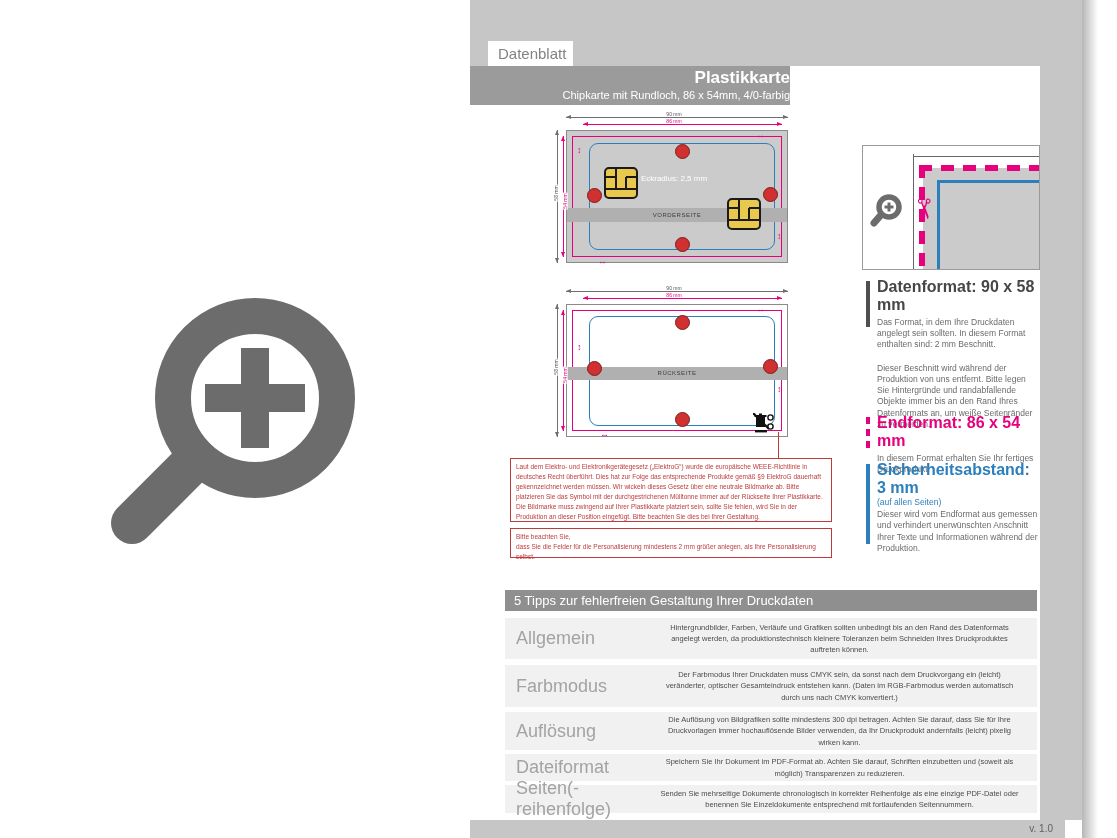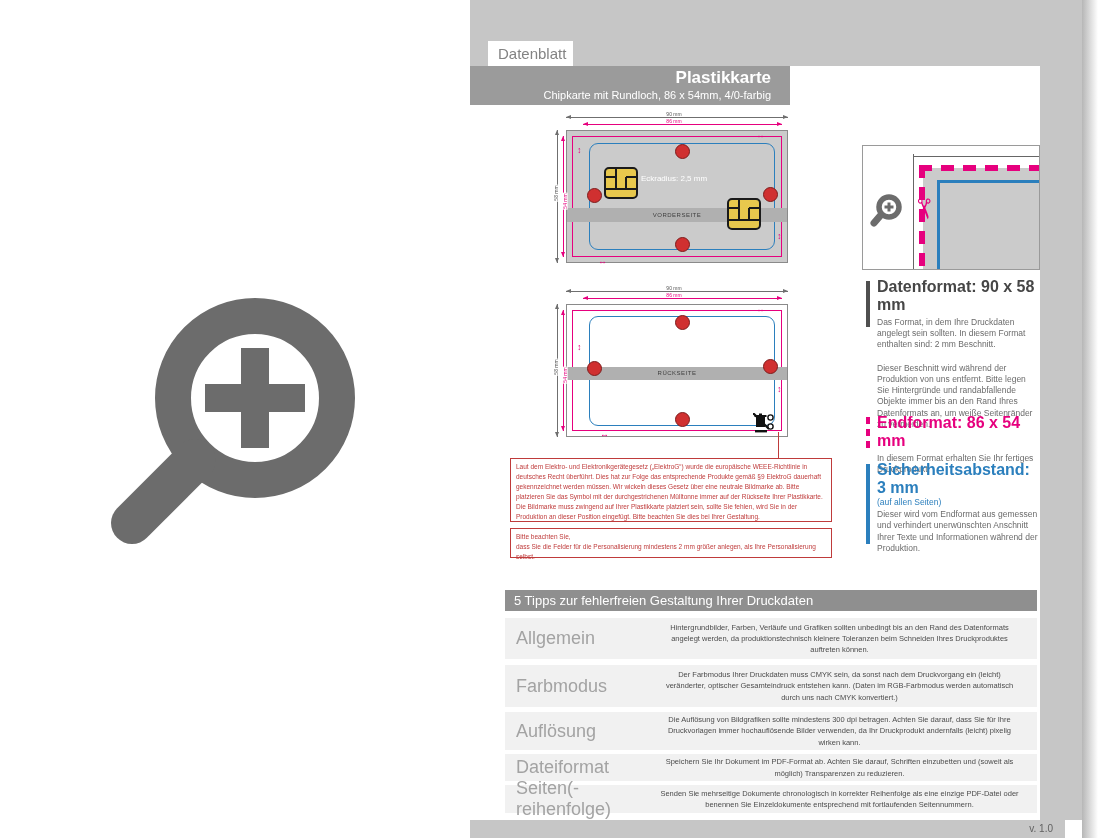--- a/index.html
+++ b/index.html
@@ -11,21 +11,21 @@
 
   
   .page{position:absolute;left:470px;top:0;width:612px;height:838px;background:#fff;}
   .page-shadow{position:absolute;left:1082px;top:0;width:16px;height:838px;
                background:linear-gradient(to right,rgba(110,110,110,.5),rgba(255,255,255,0));}
   .top-band{position:absolute;left:0;top:0;width:612px;height:66px;background:#c6c6c6;}
   .right-band{position:absolute;left:570px;top:0;width:42px;height:820px;background:#c6c6c6;}
   .tab{position:absolute;left:18px;top:41px;width:85px;height:25px;background:#fff;
        font-size:15px;color:#838383;line-height:25px;padding-left:10px;box-sizing:border-box;}
   .title-bar{position:absolute;left:0;top:66px;width:320px;height:39px;background:#9b9b9b;
-             text-align:right;padding-right:19px;box-sizing:border-box;color:#fff;}
+             text-align:right;box-sizing:border-box;color:#fff;}
   .title-bar .title{font-size:17px;font-weight:bold;line-height:22px;padding-top:1px;}
   .title-bar .subtitle{font-size:11px;line-height:13px;}
 
   
   .card{position:absolute;width:236px;height:160px;}
   .card.front{left:86px;top:110px;}
   .card.back{left:86px;top:285px;}
   .card-outer{position:absolute;left:10px;top:20px;width:222px;height:133px;
               border:1px solid #8a8a8a;box-sizing:border-box;}
   .front .card-outer{background:#cbcbcb;}

